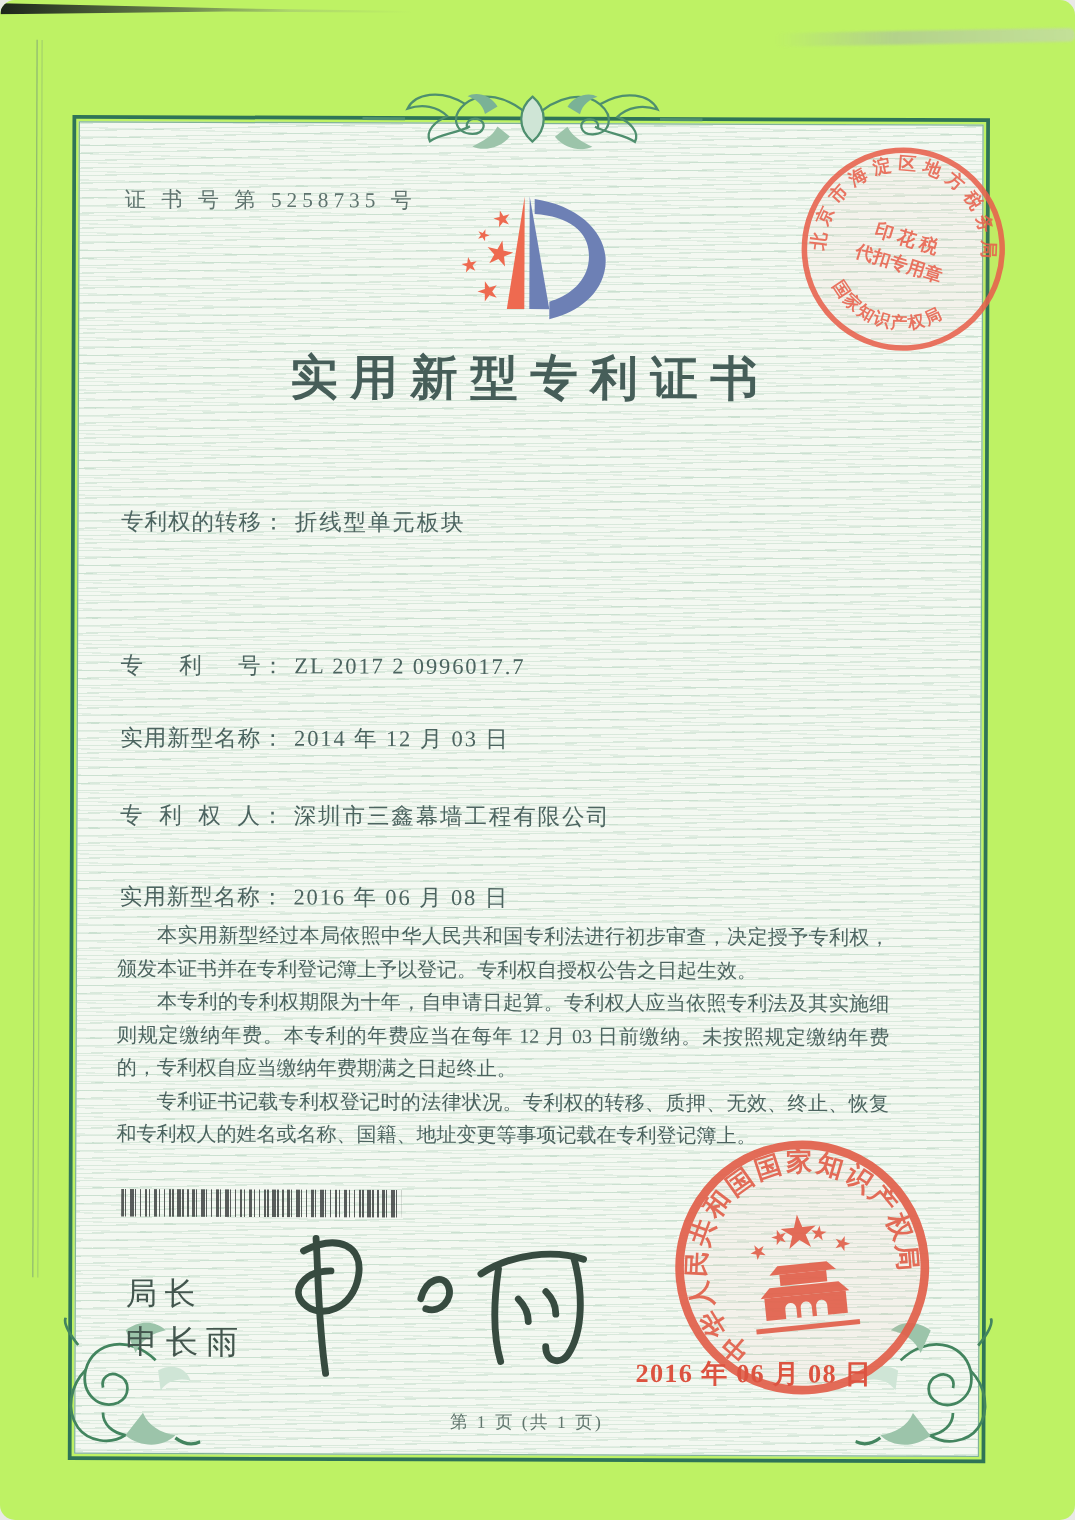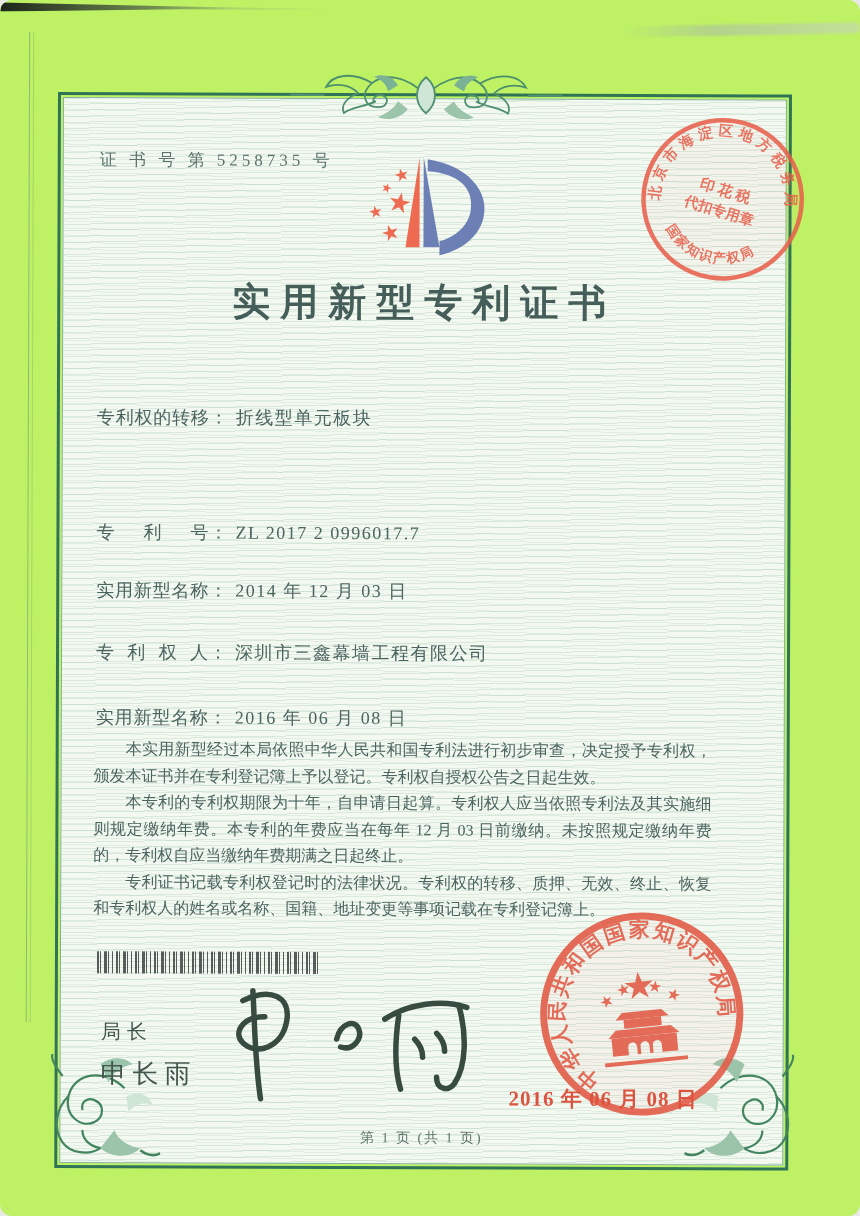--- a/index.html
+++ b/index.html
@@ -39,21 +39,21 @@
   .body-text { position:absolute; left:96px; top:736px; width:618px; font-size:16px;
     line-height:26.5px; color:#4c6460; text-align:justify; }
   .body-text p { text-indent:2em; margin:0; }
 
   .barcode { position:absolute; left:100px; top:951px; width:224px; height:22px; opacity:.85;
     background:repeating-linear-gradient(90deg,
       #3d4140 0 2px, transparent 2px 3px, #3d4140 3px 4px, transparent 4px 7px,
       #3d4140 7px 10px, transparent 10px 11px, #3d4140 11px 12px, transparent 12px 15px,
       #3d4140 15px 16px, transparent 16px 19px); }
 
-  .signer-title { position:absolute; left:104px; top:1018px; font-size:20px; letter-spacing:6px; color:#43564e; }
+  .signer-title { position:absolute; left:104px; top:1018px; font-size:25px; letter-spacing:6px; color:#43564e; }
   .signer-name  { position:absolute; left:104px; top:1056px; font-size:26px; letter-spacing:6px; color:#43564e; }
 
   .signature { position:absolute; left:212px; top:980px; }
 
   .authority-seal { position:absolute; left:536px; top:903px; transform:rotate(-6deg); opacity:.92; }
   .seal-date { position:absolute; left:512px; top:1083px; font-size:21px; font-weight:700;
     letter-spacing:1px; color:#dc5340; white-space:nowrap; }
 
   .tax-stamp { position:absolute; left:634px; top:108px; transform:rotate(17deg); opacity:.88; }
 

